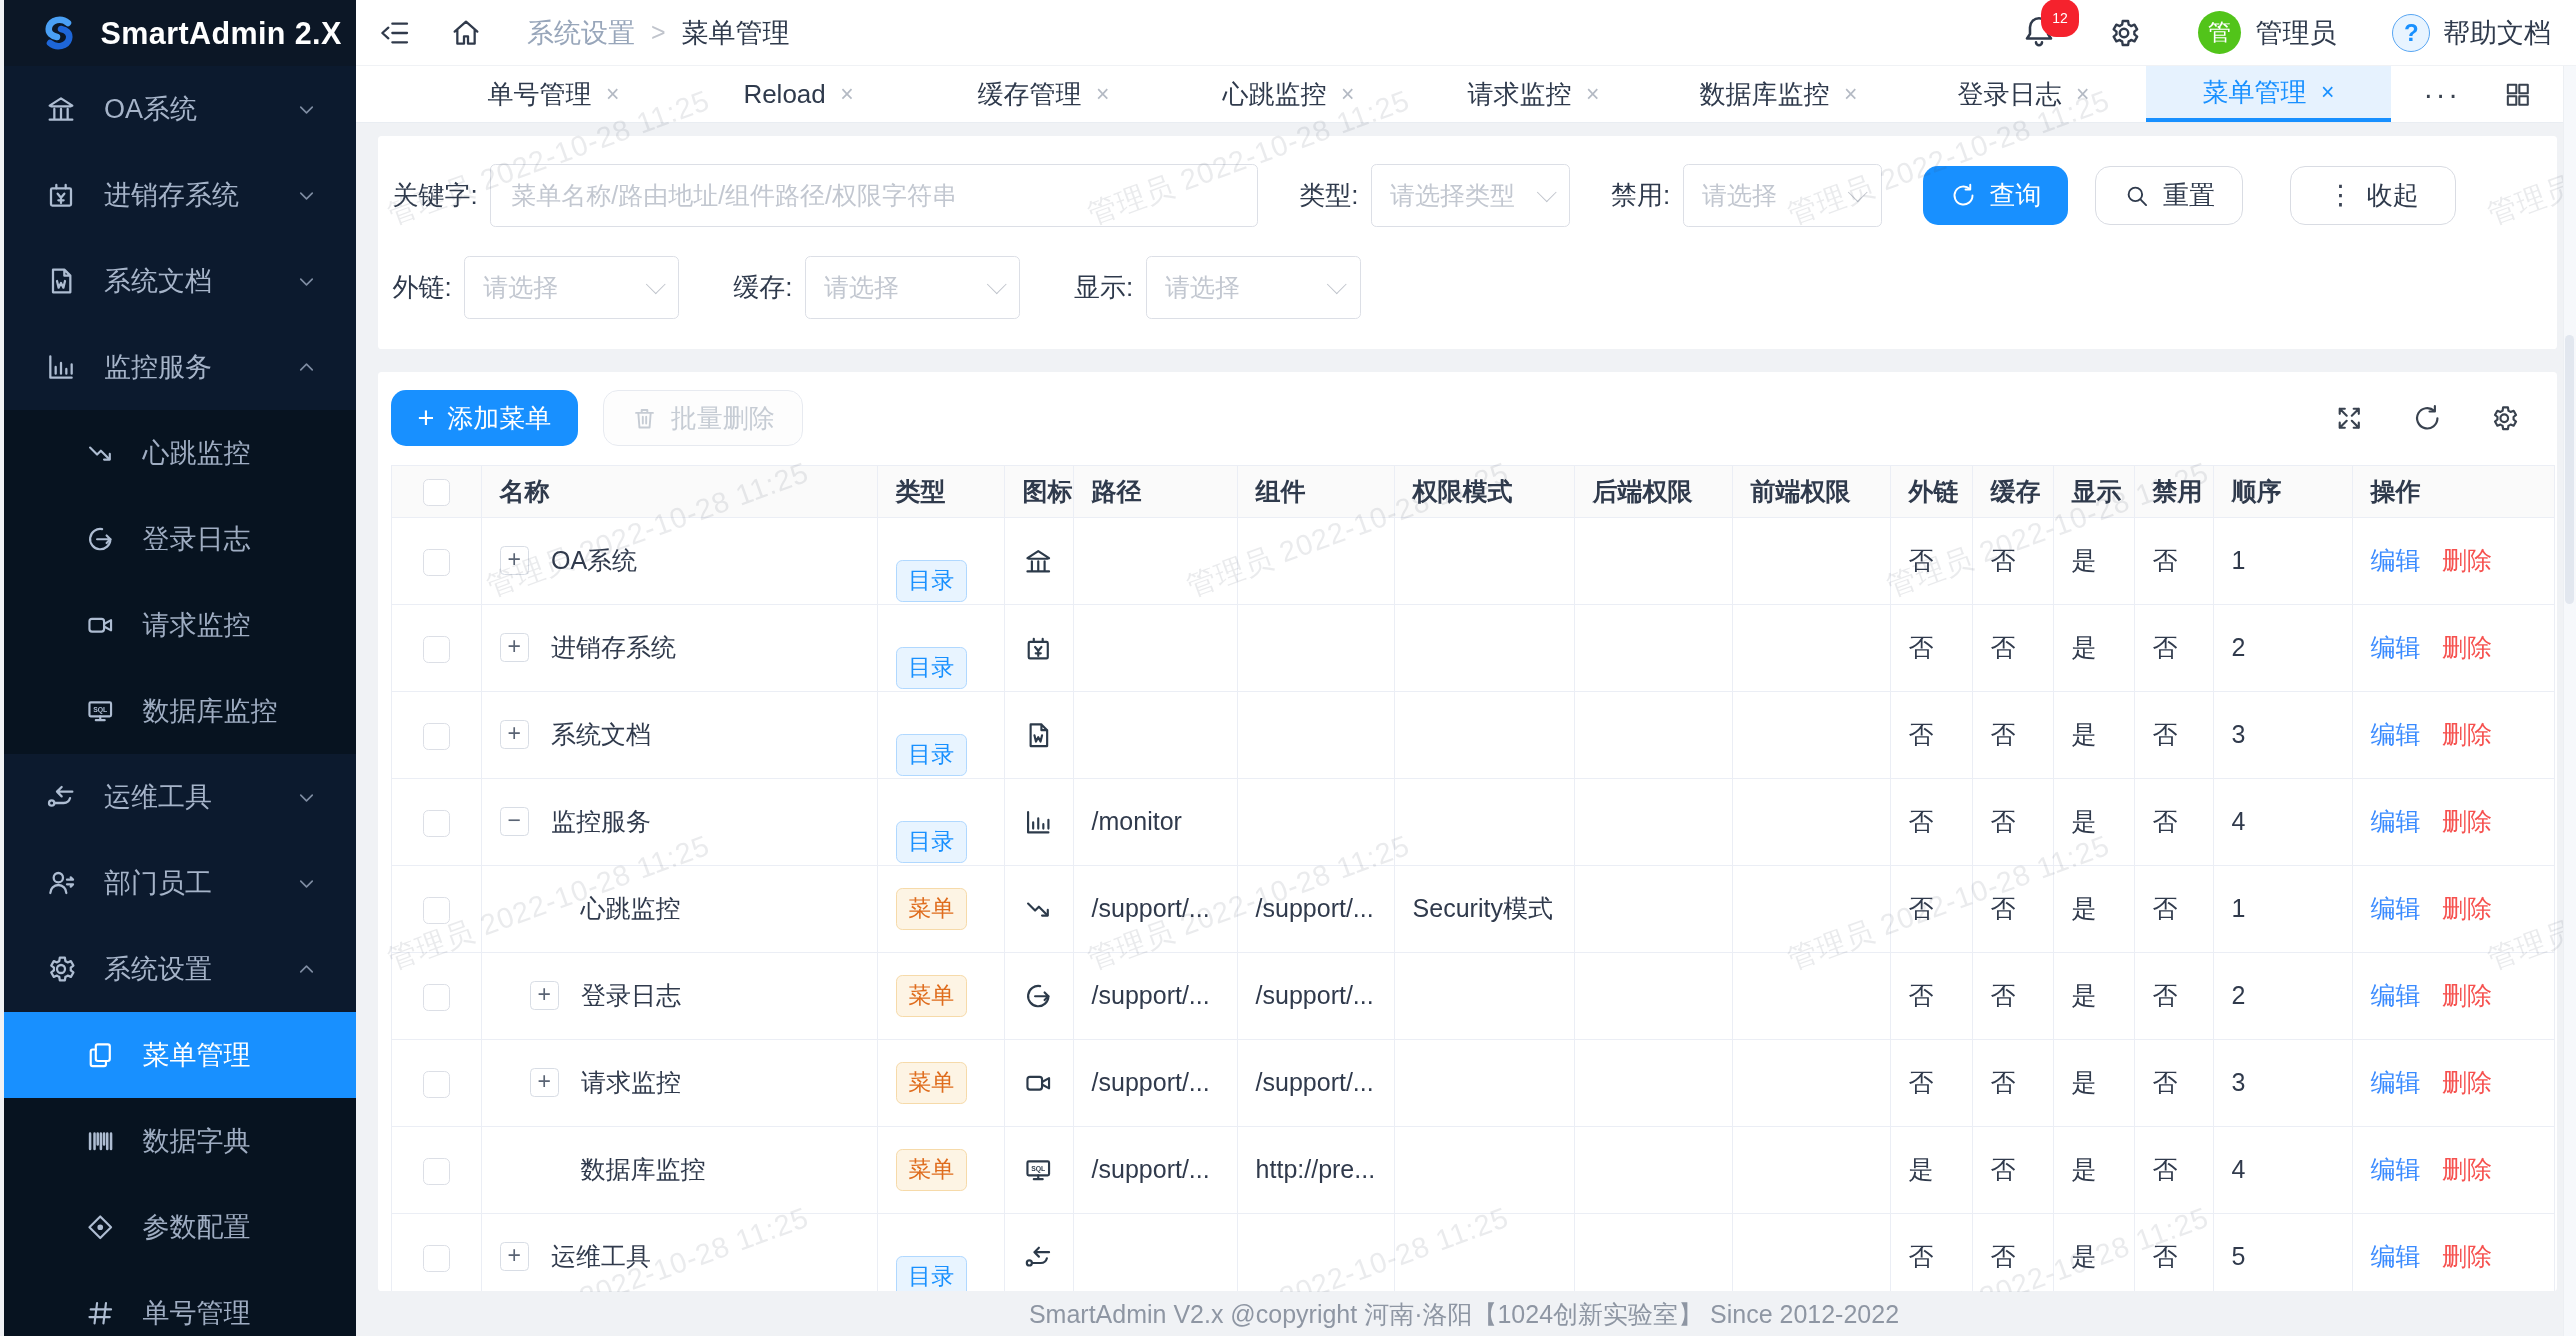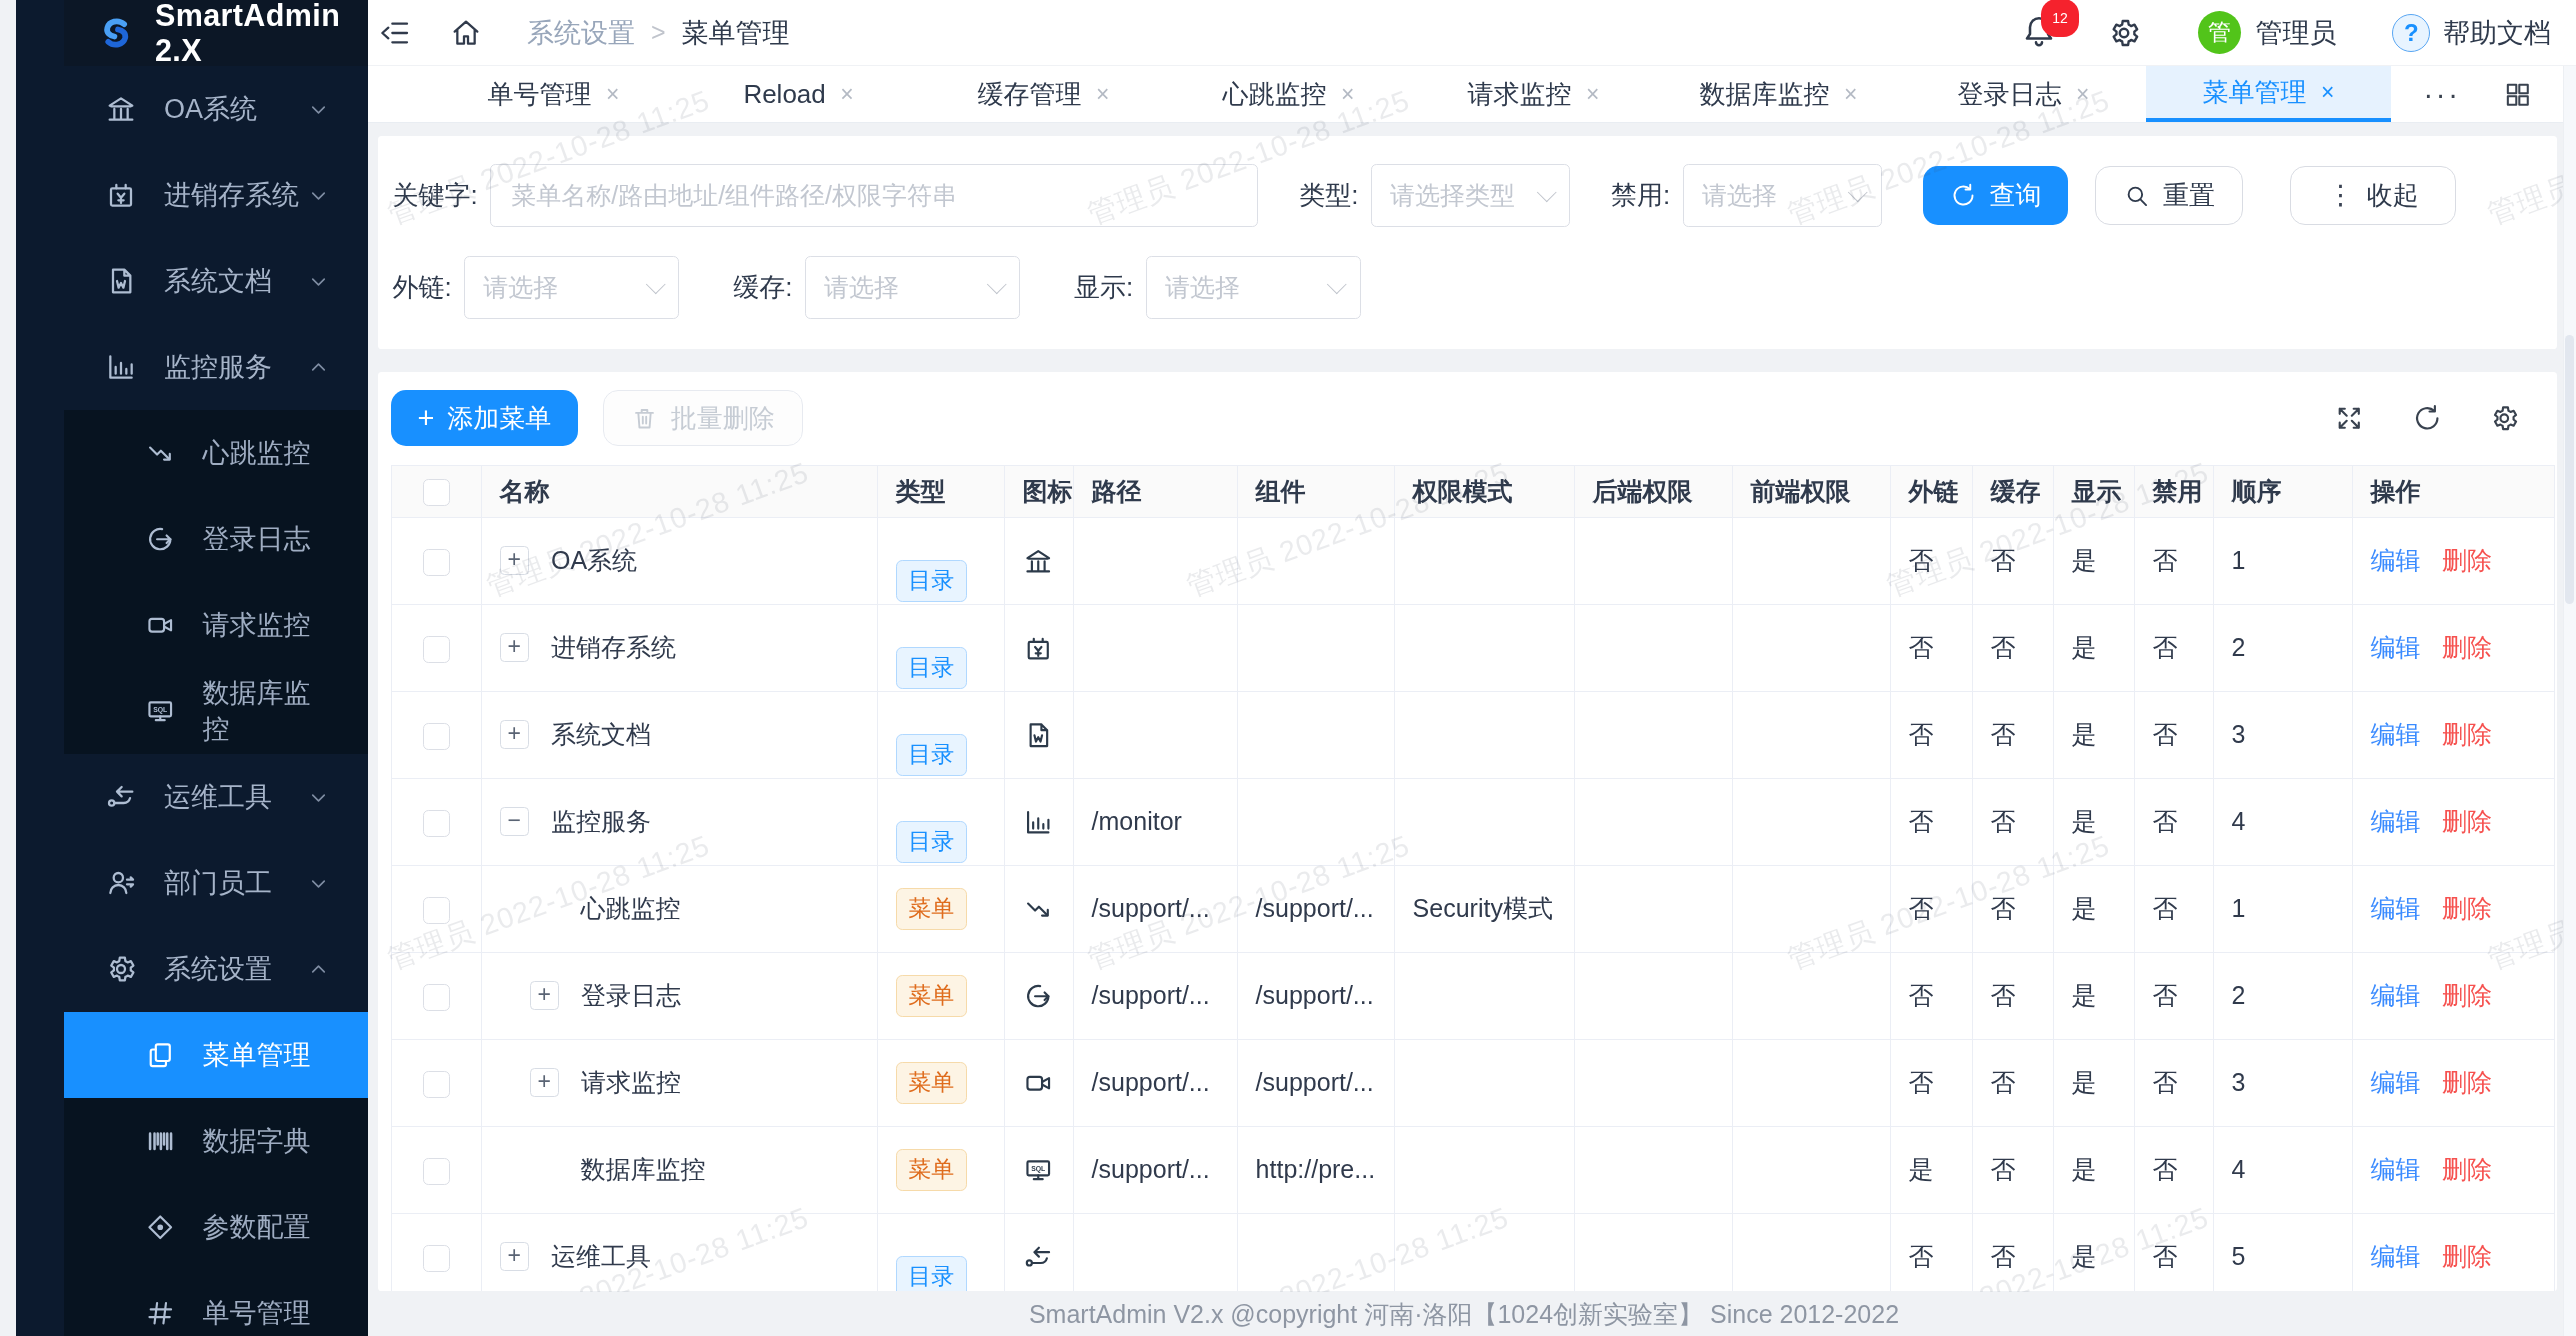--- a/index.html
+++ b/index.html
@@ -1,21 +1,21 @@
 <!DOCTYPE html>
 <html style="font-size:14.4px"><head>
 <meta charset="utf-8">
 <style>
   * { margin:0; padding:0; box-sizing:border-box; }
   html,body { background:#dfe3e8; }
   body { font-family:"Liberation Sans","DejaVu Sans",sans-serif; }
   .app { position:relative; width:2576px; height:1336px; background:#f0f2f5; overflow:hidden; }
 
   
-  .sidebar { position:absolute; left:16px; top:0; width:352px; height:100%; background:#0c1a2e; z-index:2;padding-left:48px; }
+  .sidebar { position:absolute; left:4px; top:0; width:352px; height:100%; background:#0c1a2e; z-index:2; }
   .logo { height:66px; display:flex; align-items:center; padding-left:30.5px; gap:18px; background:#0c1726; }
   .logo .i { width:48px; height:48px; }
   .logo-text { color:#fff; font-size:30.5px; font-weight:bold; letter-spacing:0.4px; }
   .menu-item { height:86px; display:flex; align-items:center; padding:0 38px 0 41px; color:#a6b4c9; font-size:27px; cursor:pointer; }
   .menu-item .i { width:32px; height:32px; color:#aebdd2; flex:none; }
   .menu-item .lbl { margin-left:27px; }
   .menu-item .car { margin-left:auto; width:23px; height:23px; color:#7f8da3; }
   .submenu { background:#071320; }
   .submenu .menu-item { padding-left:81px; color:#9fadc2; }
   .submenu .menu-item .i { width:30.5px; height:30.5px; }

